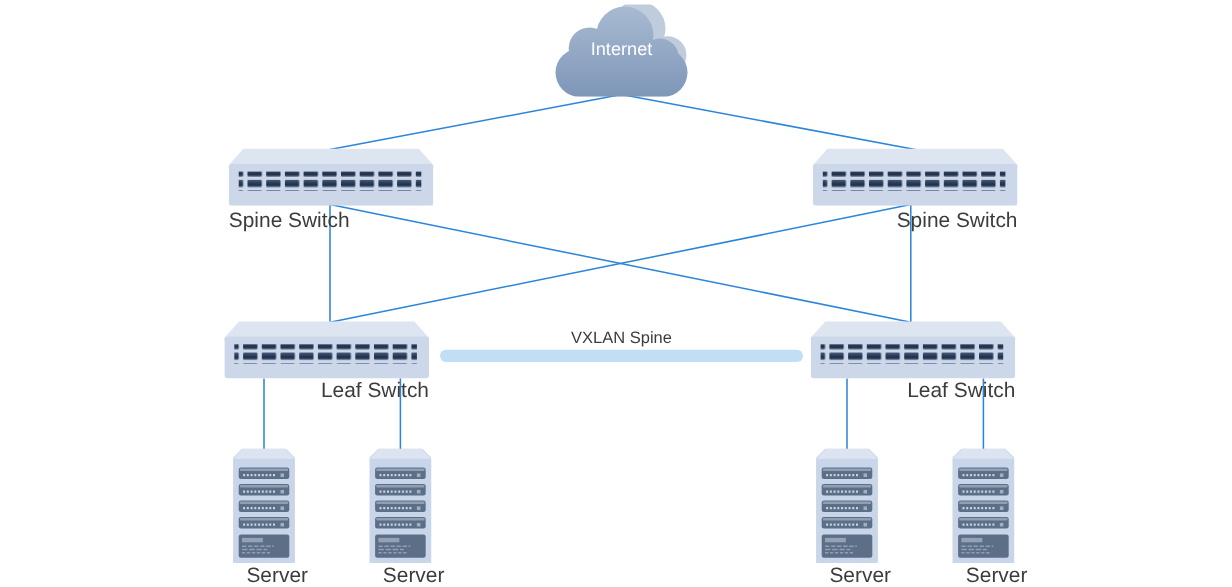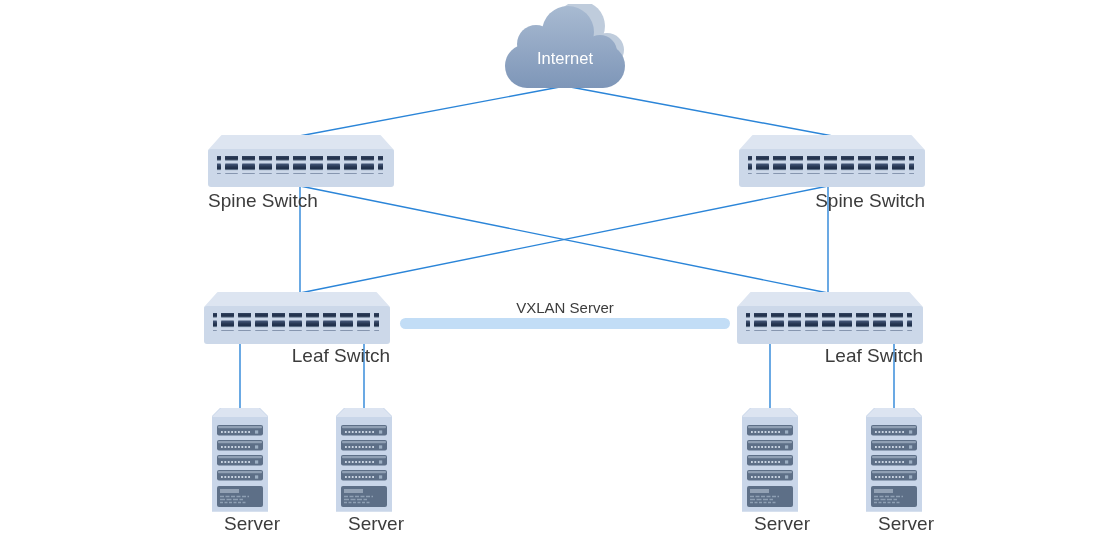--- a/index.html
+++ b/index.html
@@ -11,21 +11,21 @@
   .link{stroke:var(--link-line,#2b85d8);stroke-width:1.4;fill:none;}
   .node{position:absolute;}
   .dev-label{
     position:absolute;font-size:19px;color:var(--label-text,#3c3c3c);
     line-height:18px;white-space:nowrap;
   }
   .align-left{text-align:left;}
   .align-right{text-align:right;}
   .align-center{text-align:right;}
   .cloud-label{
-    position:absolute;left:500px;top:49px;width:130px;text-align:center;
+    position:absolute;left:500px;top:36px;width:130px;text-align:center;
     font-size:16.5px;color:var(--cloud-label-text,#ffffff);
   }
   .tunnel-bar{
     position:absolute;left:400px;top:318px;width:330px;height:11px;
     border-radius:6px;background:var(--tunnel-bar,#c2ddf6);
   }
   .tunnel-label{
     position:absolute;left:400px;top:299px;width:330px;text-align:center;
     font-size:15px;color:var(--label-text,#3c3c3c);
   }
@@ -114,21 +114,21 @@
     <line class="link" x1="828" y1="186" x2="828" y2="293"></line>
     <line class="link" x1="300" y1="186" x2="828" y2="293"></line>
     <line class="link" x1="828" y1="186" x2="300" y2="293"></line>
     <line class="link" x1="240" y1="344" x2="240" y2="409"></line>
     <line class="link" x1="364" y1="344" x2="364" y2="409"></line>
     <line class="link" x1="770" y1="344" x2="770" y2="409"></line>
     <line class="link" x1="894" y1="344" x2="894" y2="409"></line>
   </svg>
 
   <div class="tunnel-bar"></div>
-  <div class="tunnel-label">VXLAN Server</div>
+  <div class="tunnel-label">VXLAN Spine</div>
 
   <svg class="node" style="left:500px;top:4px;width:130px;height:84px">
     <use href="#sym-cloud"></use>
   </svg>
   <div class="cloud-label">Internet</div>
 
   <svg class="node" style="left:208px;top:135px;width:186px;height:52px">
       <use href="#sym-switch"></use>
     </svg>
   <div class="dev-label align-left" style="left:208px;top:192px;width:186px">Spine Switch</div>

